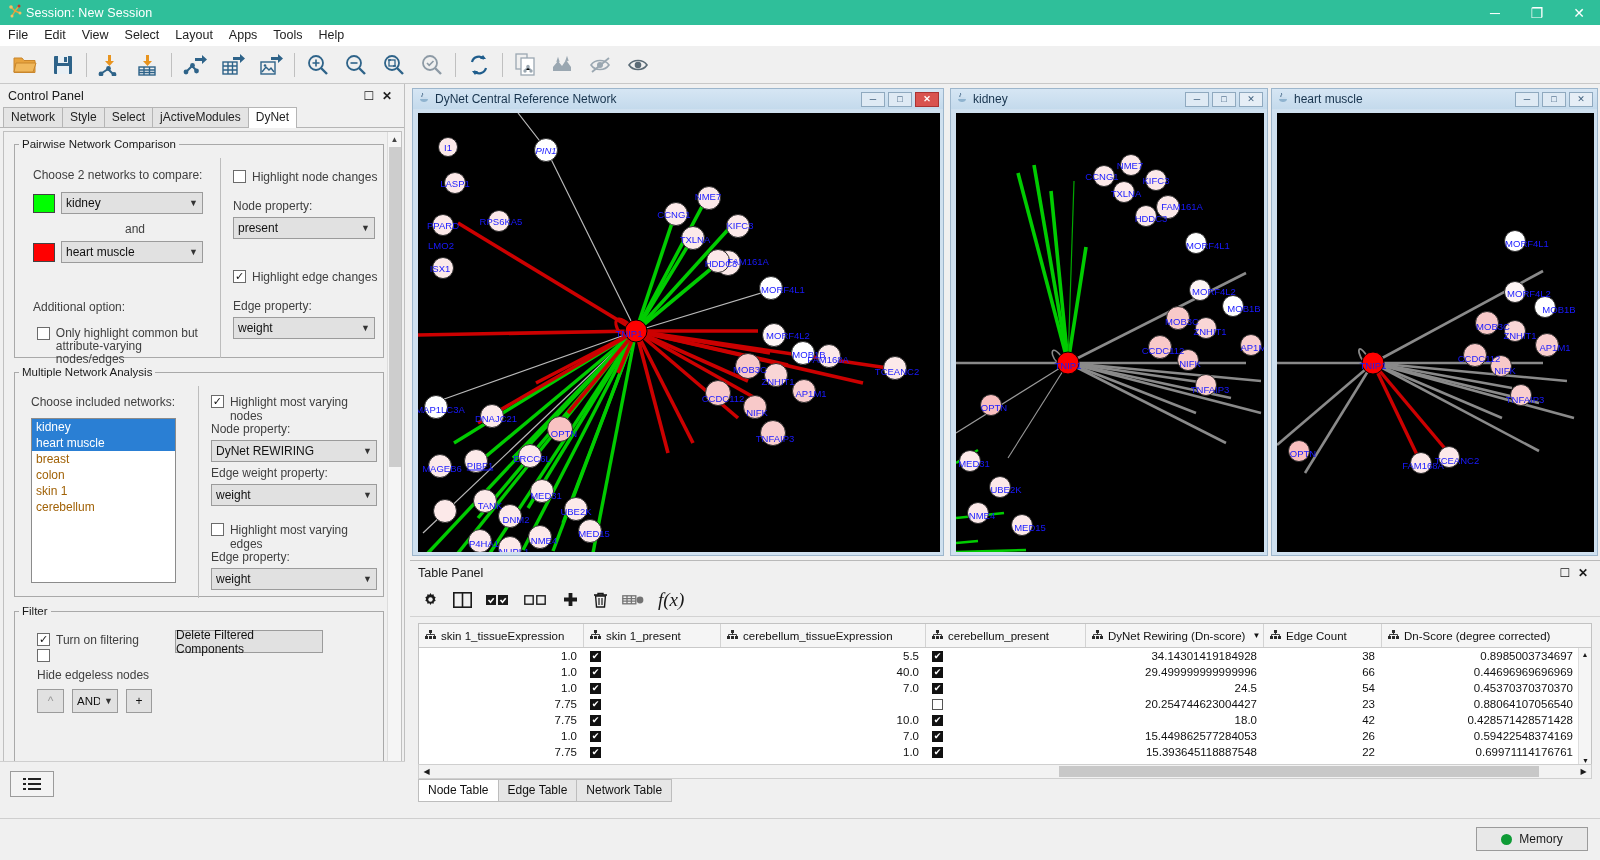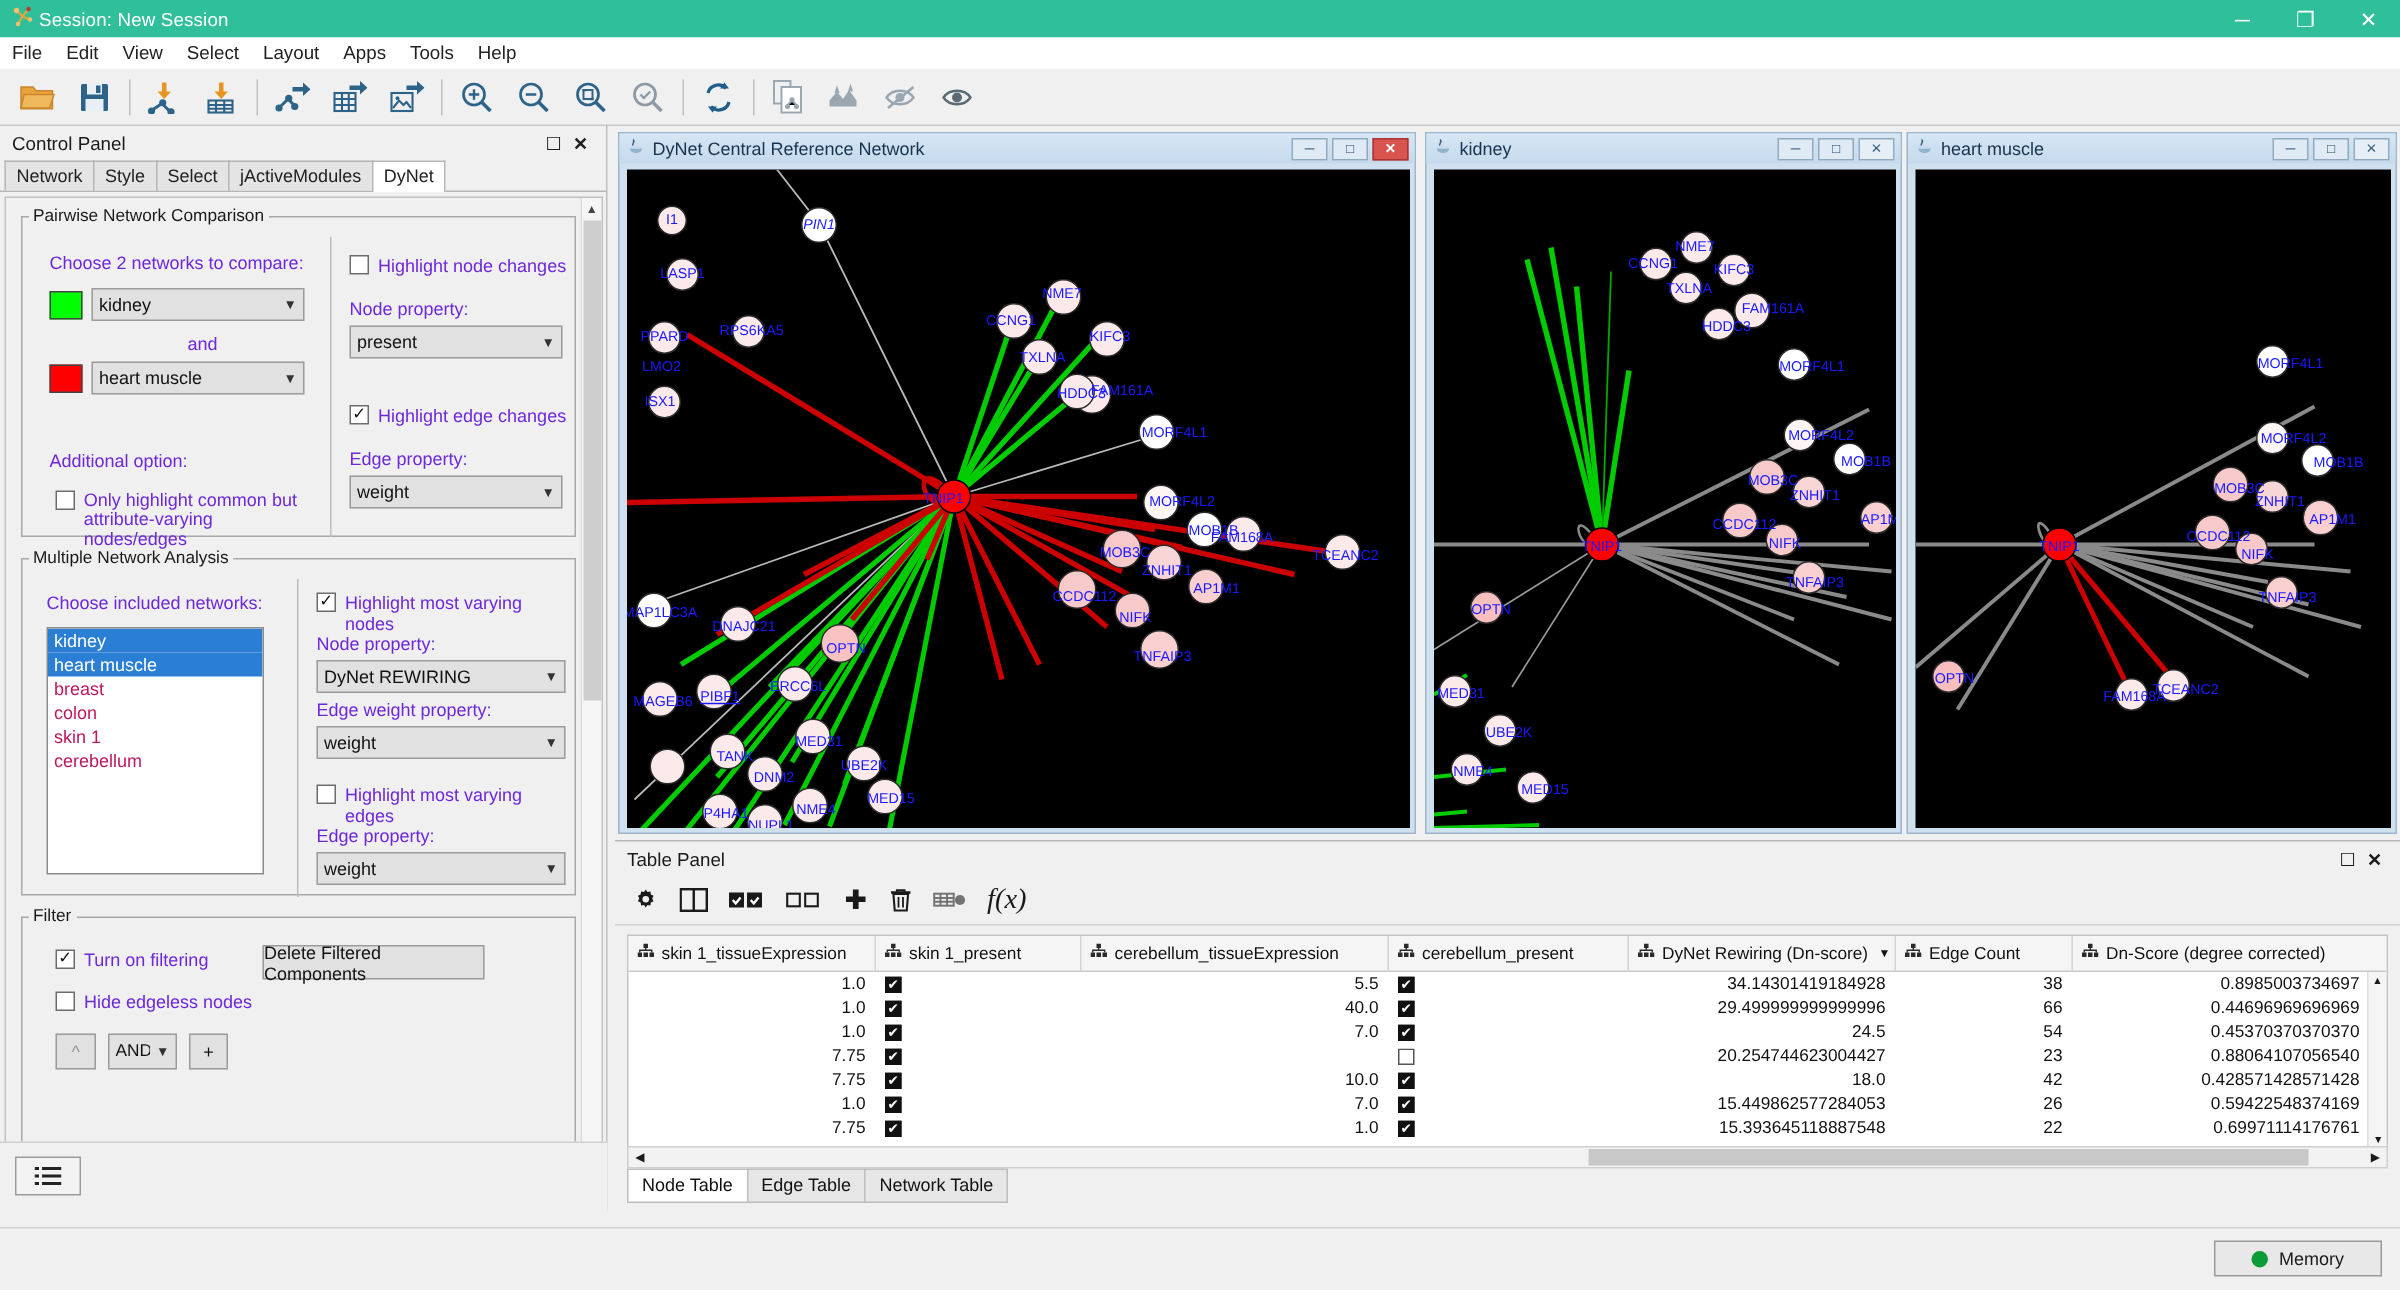--- a/index.html
+++ b/index.html
@@ -86,41 +86,41 @@
   }
   .cp-scroll-h .arr { position:absolute; top:0; width:14px; height:14px; display:flex; align-items:center; justify-content:center; font-size:8px; color:#444;}
   .cp-scroll-h .thumb { position:absolute; left:16px; top:1px; width:348px; height:12px; background:#cdcdcd; }
 
   fieldset.grp {
     position:absolute; border:1px solid #a9a9a9; margin:0; padding:0;
     background:transparent;
   }
   fieldset.grp > legend { font-size:11.5px; padding:0 3px; margin-left:4px; color:#1a1a1a; }
 
-  .lbl { font-size:12px; color:#6d28d9; }
+  .lbl { font-size:12px; color:#404040; }
   .swatch { width:22px; height:19px; border:1px solid #444; display:inline-block; vertical-align:middle; }
   .combo {
     border:1px solid #9b9b9b; background:#e1e1e1; height:22px;
     display:flex; align-items:center; padding:0 4px; font-size:12px; color:#111;
     position:relative;
   }
   .combo .cv { flex:1; overflow:hidden; white-space:nowrap; }
   .combo .carrow { font-size:9px; color:#333; margin-left:4px; }
   .cbx {
     width:13px; height:13px; border:1px solid #6b6b6b; background:#fff;
     display:inline-flex; align-items:center; justify-content:center;
     font-size:11px; line-height:1; color:#111; vertical-align:middle;
   }
   .chkrow { display:flex; align-items:flex-start; gap:6px; }
   .vsep { position:absolute; width:1px; background:#bdbdbd; }
 
   .listbox {
     border:1px solid #8b8b8b; background:#ffffff; overflow:hidden;
   }
-  .listbox .li { font-size:12px; padding:1px 4px; color:#be185d; }
+  .listbox .li { font-size:12px; padding:1px 4px; color:#a16207; }
   .listbox .li.sel { background:#2a7fd4; color:#fff; }
 
   .btn {
     border:1px solid #9b9b9b; background:#e1e1e1; font-size:12px;
     display:flex; align-items:center; justify-content:center; color:#111;
   }
   .btn.disabled { color:#9a9a9a; }
 
   .cp-footer {
     position:absolute; left:0; bottom:0; width:405px; height:46px;
@@ -494,21 +494,21 @@
           <span class="carrow">▼</span>
         </span>
       </fieldset>
 
       <fieldset class="grp" style="left:10px; top:473px; width:370px; height:163px;">
         <legend>Filter</legend>
         <div class="chkrow" style="position:absolute; left:22px; top:16px;">
           <span class="cbx">✓</span>
           <span class="lbl">Turn on filtering</span>
         </div>
-        <div class="chkrow" style="position:absolute; left:22px; top:44px;">
+        <div class="chkrow" style="position:absolute; left:22px; top:32px;flex-direction:column;">
           <span class="cbx"></span>
           <span class="lbl">Hide edgeless nodes</span>
         </div>
         <div class="btn" style="position:absolute; left:160px; top:13px; width:148px; height:23px;">Delete Filtered Components</div>
 
         <div style="position:absolute; left:22px; top:72px; display:flex; align-items:center; gap:8px;">
           <span class="btn disabled" style="width:27px; height:24px;">^</span>
           <span class="combo" style="width:46px; height:24px;">
             <span class="cv" style="font-size:11.5px;">AND</span>
             <span class="carrow">▼</span>

